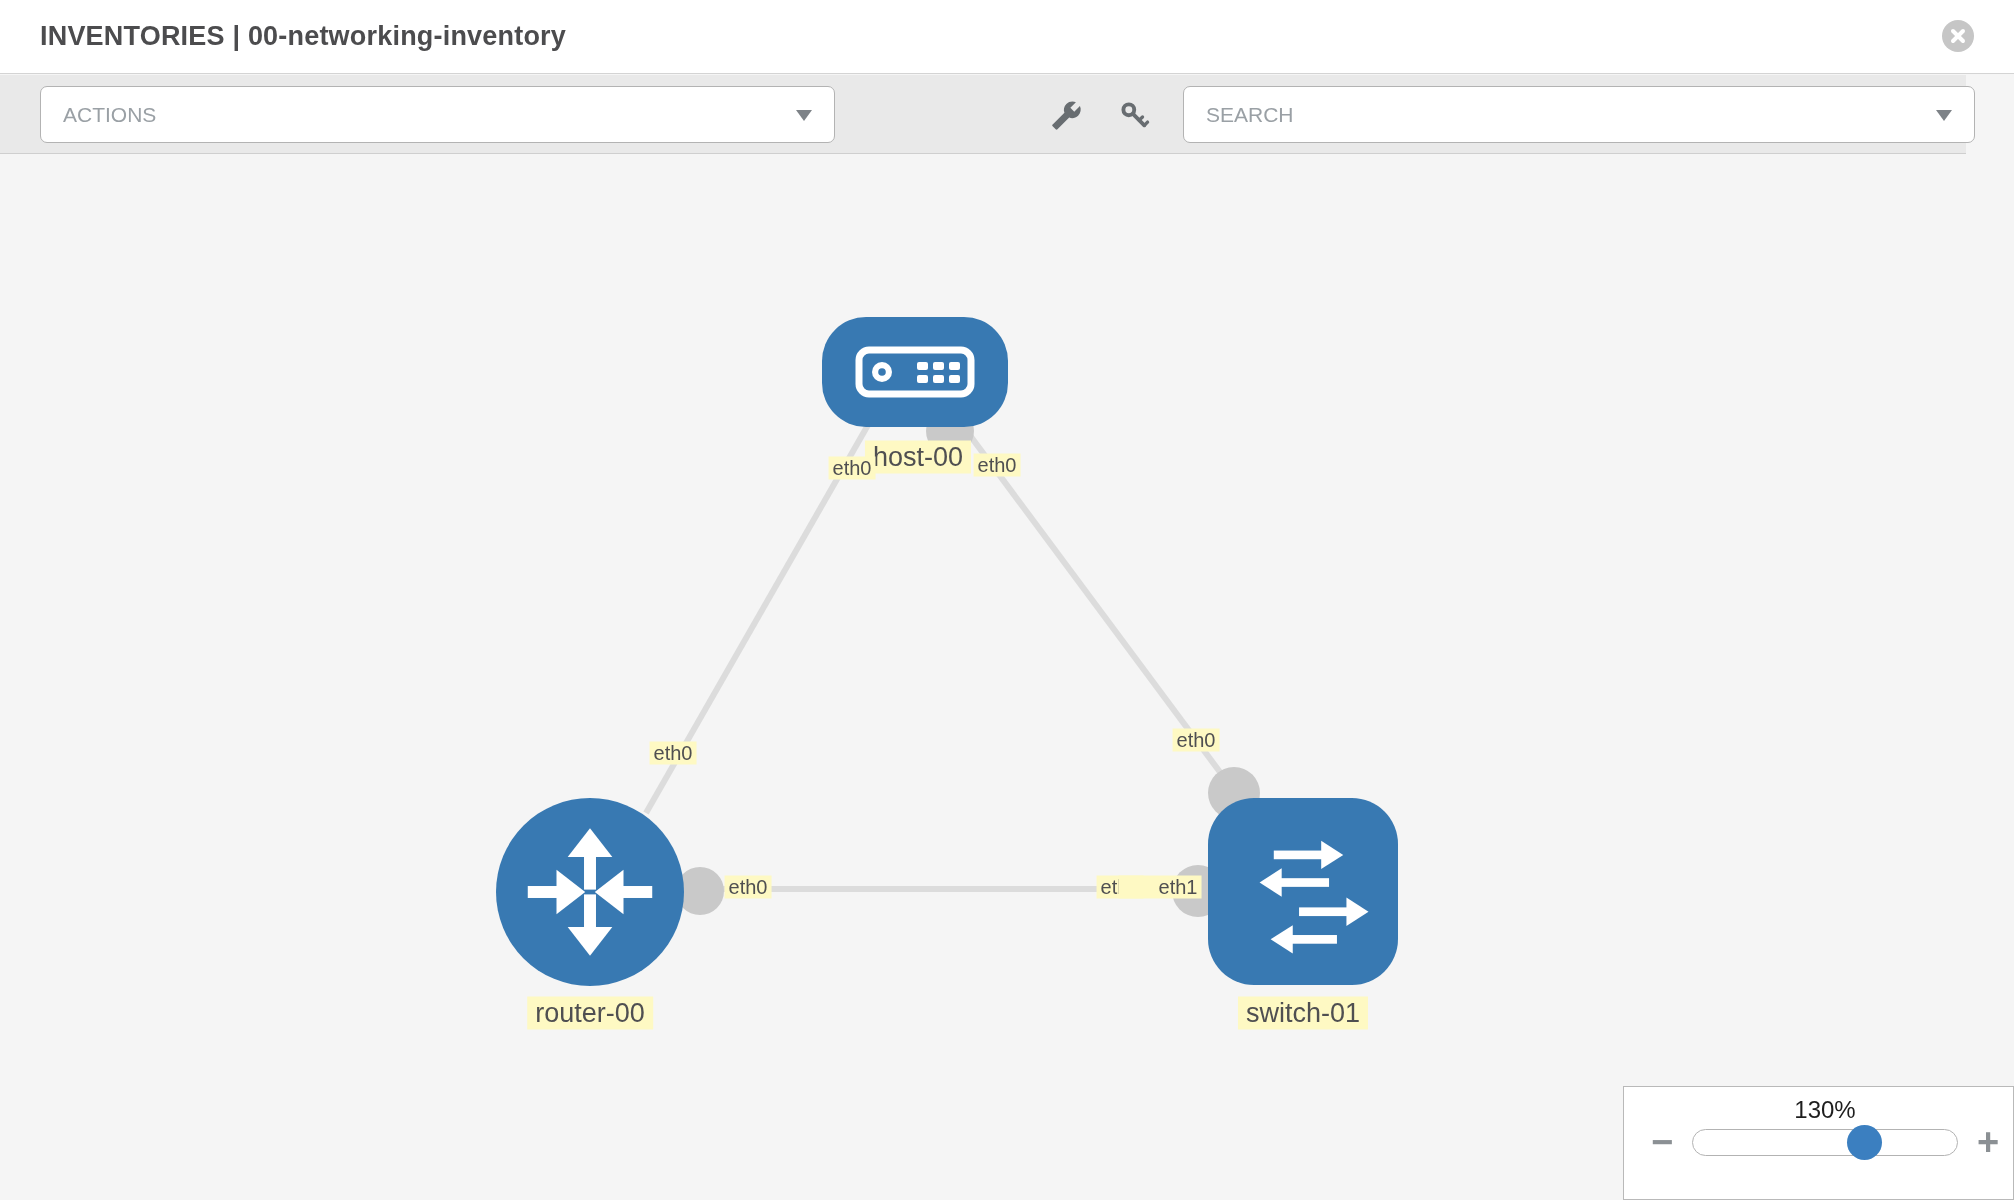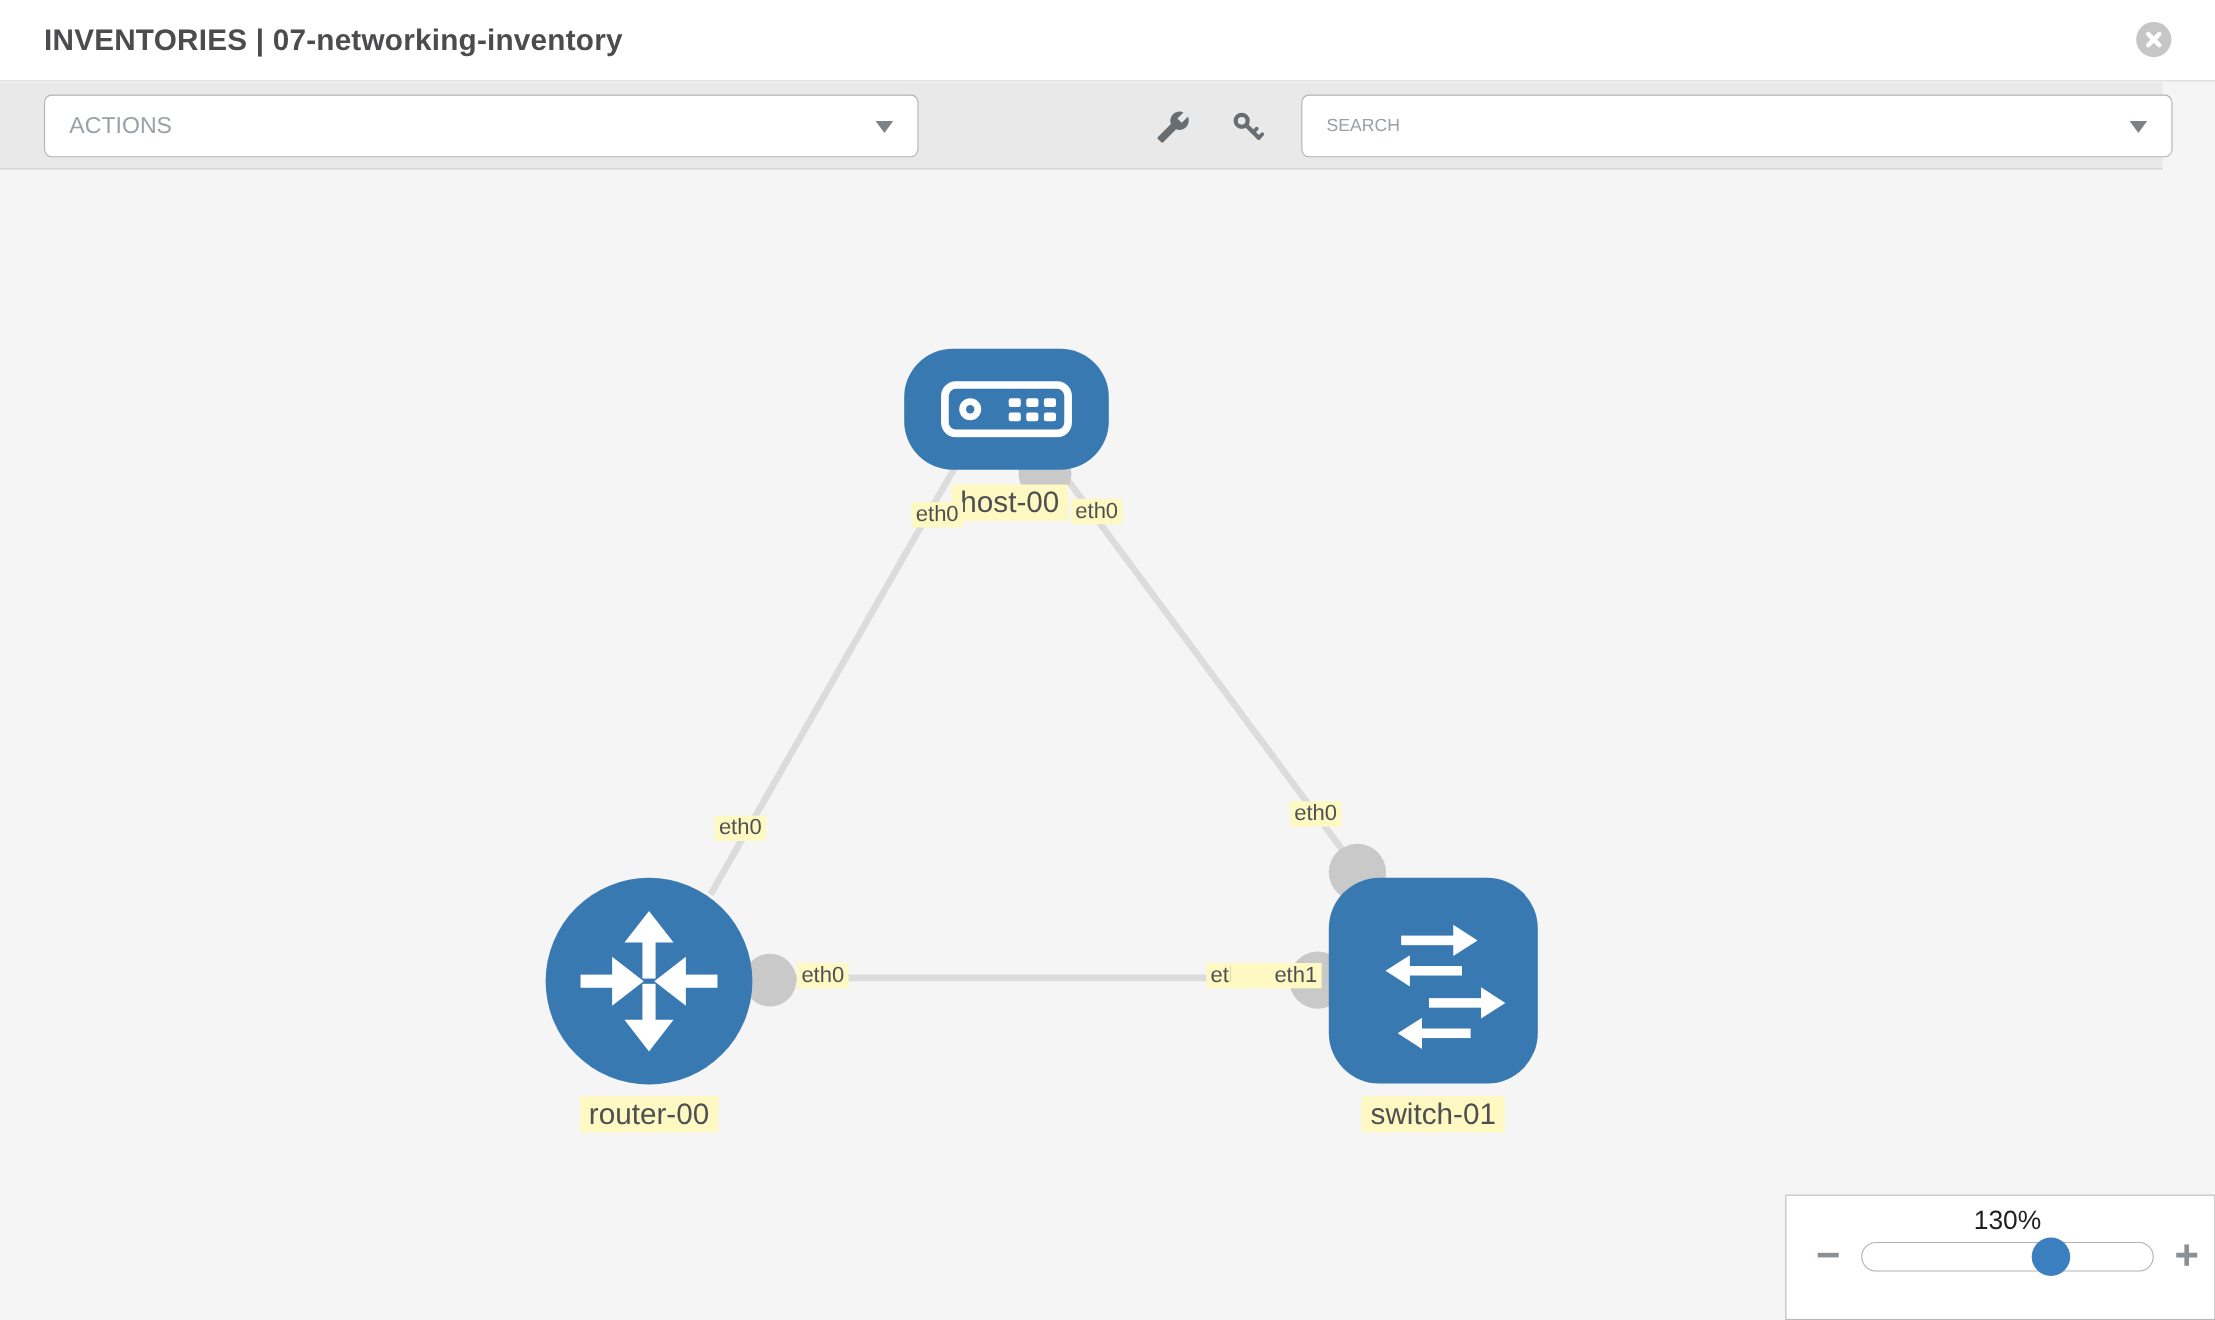--- a/index.html
+++ b/index.html
@@ -34,21 +34,21 @@
   .dropdown-label { font-size: 21px; color: #9aa0a5; }
   .caret {
     position: absolute; right: 22px; top: 50%; margin-top: -5px;
     width: 0; height: 0;
     border-left: 8px solid transparent; border-right: 8px solid transparent;
     border-top: 11px solid #7d8287;
   }
   .actions-dd { left: 40px; width: 795px; }
   .search-dd { left: 1183px; width: 792px; }
   .search-input {
-    border: none; outline: none; width: 700px; font-size: 16px; color: #6a6f74;
+    border: none; outline: none; width: 700px; font-size: 21px; color: #6a6f74;
     font-family: "Liberation Sans", sans-serif; background: transparent;
   }
   .search-input::placeholder { color: #9aa0a5; opacity: 1; }
   .tool-btn {
     position: absolute; top: 20px; width: 40px; height: 40px;
     background: transparent; border: none; cursor: pointer;
     display: flex; align-items: center; justify-content: center;
   }
   .tool-btn.wrench { left: 1046px; }
   .tool-btn.key { left: 1114px; }
@@ -106,21 +106,21 @@
   }
   .slider-handle {
     position: absolute; left: 154px; top: -5px; width: 35px; height: 35px;
     border-radius: 50%; background: #3b7fc0; cursor: grab;
   }
 </style>
 </head>
 <body>
 
 <div class="header">
-  <div class="header-title">INVENTORIES | 07-networking-inventory</div>
+  <div class="header-title">INVENTORIES | 00-networking-inventory</div>
   <button class="close-btn">
     <svg width="16" height="16" viewBox="0 0 16 16">
       <line x1="3" y1="3" x2="13" y2="13" stroke="#ffffff" stroke-width="4" stroke-linecap="round"></line>
       <line x1="13" y1="3" x2="3" y2="13" stroke="#ffffff" stroke-width="4" stroke-linecap="round"></line>
     </svg>
   </button>
 </div>
 
 <div class="toolbar">
   <div class="dropdown actions-dd">

